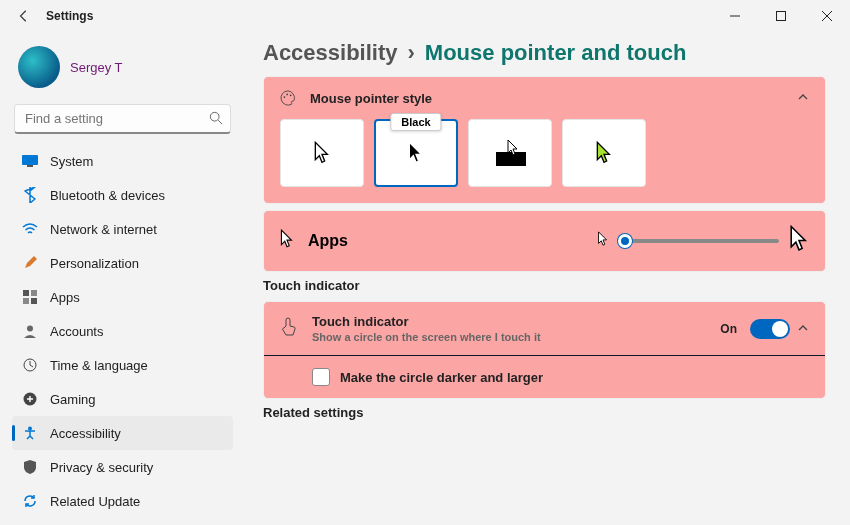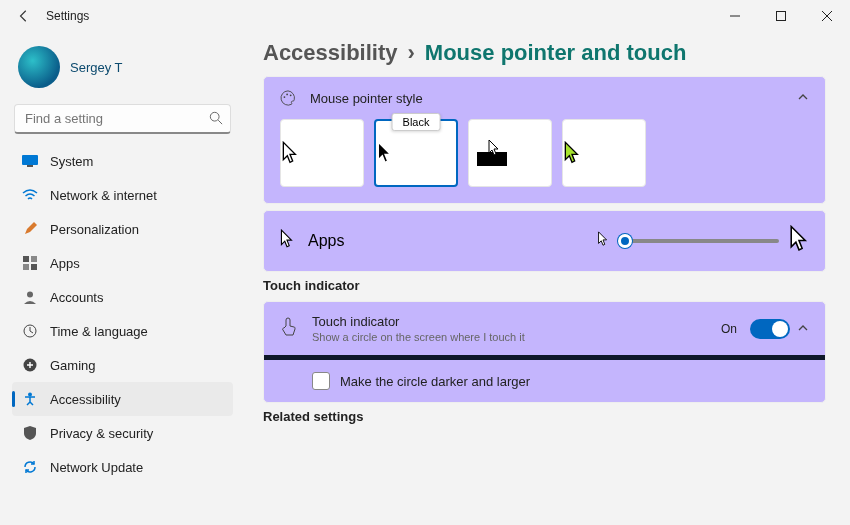--- a/index.html
+++ b/index.html
@@ -1,57 +1,57 @@
 <!DOCTYPE html>
 <html><head>
 <meta charset="utf-8">
 <style>
   * { box-sizing: border-box; margin: 0; padding: 0; font-family: "Segoe UI", sans-serif; }
   body { width: 850px; height: 525px; background: #f3f3f3; overflow: hidden; position: relative; }
   .titlebar { height: 32px; display: flex; align-items: center; padding: 0 0 0 14px; }
   .back { width: 20px; height: 20px; display: flex; align-items: center; justify-content: center; }
-  .titletext { margin-left: 12px; font-size: 12px; color: #222; }
+  .titletext { margin-left: 12px; font-size: 12px; color: #222; font-weight: bold; }
   .wincontrols { margin-left: auto; display: flex; }
   .wincontrols div { width: 46px; height: 32px; display: flex; align-items: center; justify-content: center; }
   .main { display: flex; height: calc(100% - 32px); }
   .sidebar { width: 245px; padding: 8px 12px; display: flex; flex-direction: column; }
   .profile { display: flex; align-items: center; gap: 10px; padding: 6px 6px 14px; }
   .avatar { width: 42px; height: 42px; border-radius: 50%; background: radial-gradient(circle at 35% 35%, #2dbfc9, #0a5d8a 70%); }
-  .username { font-size: 13px; color: #0c4a6e; }
+  .username { font-size: 13px; color: #701a75; }
   .searchwrap { position: relative; margin: 2px 2px 10px; }
   .search { width: 100%; height: 30px; border: 1px solid #ddd; border-bottom: 2px solid #888; border-radius: 4px; background: #fdfdfd; padding: 0 20px 0 10px; font-size: 13px; }
   .searchicon { position: absolute; right: 8px; top: 7px; }
   .navlist { list-style: none; }
   .navitem { display: flex; align-items: center; gap: 12px; height: 34px; padding: 0 10px; border-radius: 4px; font-size: 13px; color: #222; cursor: default; position: relative; }
   .navitem.active { background: #eaeaea; }
   .navitem.active::before { content: ""; position: absolute; left: 0; top: 9px; bottom: 9px; width: 3px; background: #0067c0; border-radius: 2px; }
   .navicon { width: 16px; height: 16px; display: inline-flex; align-items: center; justify-content: center; }
   .content { flex: 1; padding: 8px 24px 0 18px; overflow-y: auto; }
   .breadcrumb { font-size: 22px; font-weight: 600; color: #555; display: flex; align-items: center; gap: 10px; margin-bottom: 10px; flex-wrap: wrap;}
   .breadcrumb .cat { color: #555; }
   .breadcrumb .page { color: #0f766e; }
   .section-label { font-size: 13px; font-weight: 600; color: #222; margin: 6px 0 8px; }
-  .card { background: #c4b5fd; border: 1px solid #eee; border-radius: 5px; margin-bottom: 6px; }
+  .card { background: #fca5a5; border: 1px solid #eee; border-radius: 5px; margin-bottom: 6px; font-weight: bold; }
   .card-head { display: flex; align-items: center; padding: 12px 16px; gap: 14px; }
   .card-head .title { font-size: 13px; color: #222; }
   .card-head .sub { font-size: 11px; color: #666; margin-top: 2px; }
   .chev { margin-left: auto; }
   .styles { display: flex; gap: 10px; padding: 0 16px 16px; }
-  .stylebox { width: 84px; height: 68px; background: #fff; border: 1px solid #e5e5e5; border-radius: 4px; display: flex; align-items: center; justify-content: flex-start; position: relative; }
+  .stylebox { width: 84px; height: 68px; background: #fff; border: 1px solid #e5e5e5; border-radius: 4px; display: flex; align-items: center; justify-content: center; position: relative; }
   .stylebox.selected { border: 2px solid #0067c0; }
   .tooltip { position: absolute; top: -2px; left: 50%; transform: translate(-50%, -6px); background: #fff; border: 1px solid #ccc; border-radius: 3px; padding: 2px 10px; font-size: 11px; box-shadow: 0 1px 3px rgba(0,0,0,.15); white-space: nowrap;}
   .sizecard { display: flex; align-items: center; padding: 14px 16px; gap: 14px; }
   .slider-area { margin-left: auto; display: flex; align-items: center; gap: 10px; }
   .slider { width: 160px; height: 4px; background: #888; border-radius: 2px; position: relative; }
   .slider-fill { position: absolute; left: 0; top: 0; bottom: 0; width: 4%; background: #0067c0; border-radius: 2px; }
   .slider-thumb { position: absolute; left: 4%; top: 50%; width: 14px; height: 14px; background: #0067c0; border: 3px solid #fff; box-shadow: 0 0 0 1px #0067c0; border-radius: 50%; transform: translate(-50%, -50%); }
   .toggle { width: 40px; height: 20px; background: #0067c0; border-radius: 10px; position: relative; }
   .toggle::after { content: ""; position: absolute; right: 2px; top: 2px; width: 16px; height: 16px; background: #fff; border-radius: 50%; }
   .toggle-label { font-size: 12px; color: #222; margin-right: 6px; }
-  .subcard { border-top: 5px solid #0f172a; padding: 12px 18px 12px 48px; display: flex; align-items: center; gap: 10px; font-size: 13px; color: #222;}
+  .subcard { border-top: 1px solid #0f172a; padding: 12px 18px 12px 48px; display: flex; align-items: center; gap: 10px; font-size: 13px; color: #222;}
   .checkbox { width: 18px; height: 18px; border: 1px solid #888; border-radius: 3px; background: #fff; }
   .right-group { margin-left: auto; display: flex; align-items: center; gap: 7px; }
 </style>
 </head>
 <body>
 
 <div class="titlebar">
   <div class="back">
     <svg width="14" height="14" viewBox="0 0 16 16">
         <path d="M10 2 L4 8 L10 14" stroke="#333" stroke-width="1.3" fill="none"></path>
@@ -98,20 +98,28 @@
           <span class="navicon">
             <svg width="16" height="12">
               <rect x="0" y="0" width="16" height="10" rx="1" fill="#0078d4"></rect>
               <rect x="5" y="10" width="6" height="2" fill="#555"></rect>
             </svg>
           </span>
           <span>System</span>
         </li>
       <li class="navitem">
           <span class="navicon">
+            <svg width="12" height="16" viewBox="0 0 12 16">
+              <path d="M6 0v16l5-4-10-8 10-4-5 4" stroke="#0078d4" stroke-width="1.5" fill="none" stroke-linejoin="round"></path>
+            </svg>
+          </span>
+          <span>Bluetooth &amp; devices</span>
+        </li>
+      <li class="navitem">
+          <span class="navicon">
             <svg width="16" height="12" viewBox="0 0 16 12">
               <path d="M1 4 Q8 -2 15 4 M3.5 7 Q8 3 12.5 7 M6 10 Q8 8 10 10" stroke="#0078d4" fill="none" stroke-width="1.5"></path>
             </svg>
           </span>
           <span>Network &amp; internet</span>
         </li>
       <li class="navitem">
           <span class="navicon">
             <svg width="16" height="16" viewBox="0 0 16 16">
               <path d="M3 13l2-5 7-7 3 3-7 7-5 2z" fill="#d97a2e"></path>
@@ -174,21 +182,21 @@
           </span>
           <span>Privacy &amp; security</span>
         </li>
       <li class="navitem">
           <span class="navicon">
             <svg width="14" height="14" viewBox="0 0 14 14">
               <path d="M2 7a5 5 0 0 1 9-3M12 7a5 5 0 0 1-9 3" stroke="#0078d4" fill="none" stroke-width="1.5"></path>
               <path d="M11 1v3h-3M3 13v-3h3" stroke="#0078d4" fill="none" stroke-width="1.5"></path>
             </svg>
           </span>
-          <span>Network Update</span>
+          <span>Related Update</span>
         </li>
     </ul>
   </div>
 
   <div class="content">
     <div class="breadcrumb">
       <span class="cat">Accessibility</span>
       <span>›</span>
       <span class="page">Mouse pointer and touch</span>
     </div>

